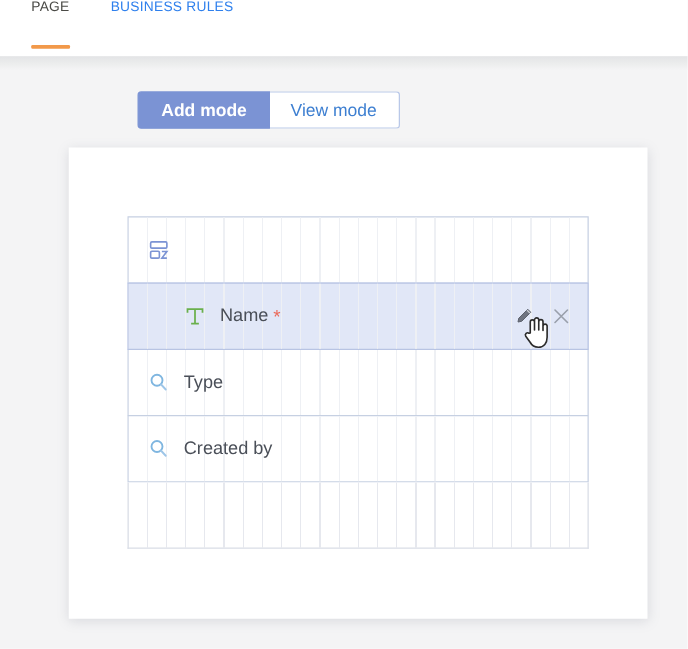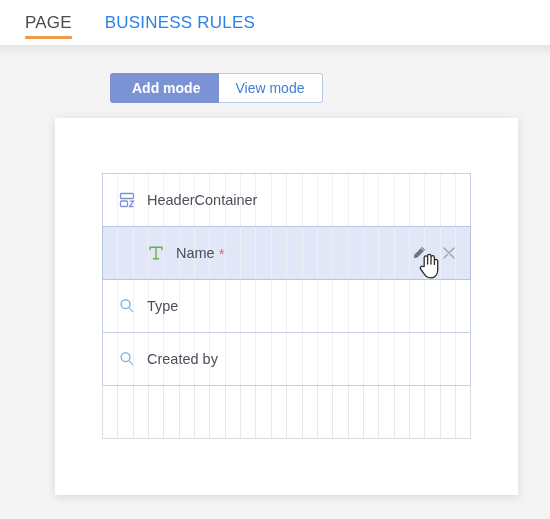--- a/index.html
+++ b/index.html
@@ -22,22 +22,21 @@
     width: 550px;
     height: 45px;
     background: #ffffff;
     display: flex;
     align-items: flex-start;
   }
   .tab {
     position: relative;
     height: 45px;
     display: flex;
-    align-items: center;
-    font-size: 17px;
+    font-size: 11px;
     letter-spacing: 0.2px;
     color: #2f80ed;
     cursor: pointer;
     white-space: nowrap;
   }
   .tab-page    { padding: 0 0 0 25px; }
   .tab-rules   { padding: 0 0 0 33px; }
   .tab-source  { padding: 0 0 0 32px; }
   .tab.active { color: #4a4a46; }
   .tab.active .tab-underline {
@@ -70,21 +69,21 @@
     font-size: 14px;
     color: #3d7fd1;
     background: #ffffff;
     border: 1px solid #b9c8e8;
     border-left: none;
     box-sizing: border-box;
     cursor: pointer;
     padding: 0 18px;
   }
   .mode-btn:first-child {
-    border-left: 4px solid #0f172a;
+    border-left: 1px solid #0f172a;
     border-radius: 3px 0 0 3px;
   }
   .mode-btn:last-child { border-radius: 0 3px 3px 0; padding-left: 16px; }
   .mode-btn.active {
     background: #7b93d4;
     border-color: #7b93d4;
     color: #ffffff;
     font-weight: bold;
   }
 
@@ -225,21 +224,20 @@
 
     <div class="row">
       <div class="row-guides"></div>
       <div class="row-icon">
         <svg width="18" height="18" viewBox="0 0 18 18">
           <rect x="2.5" y="2.5" width="13" height="5" rx="1" fill="none" stroke="#7b93d4" stroke-width="1.3"></rect>
           <rect x="2.5" y="10" width="7" height="5.5" rx="1" fill="none" stroke="#7b93d4" stroke-width="1.3"></rect>
           <path d="M11.5 10.2 L15.5 10.2 L11.5 15.5 L15.5 15.5" fill="none" stroke="#7b93d4" stroke-width="1.3"></path>
         </svg>
       </div>
-      <div class="row-label">HeaderContainer</div>
     </div>
 
     <div class="row selected">
       <div class="row-guides"></div>
       <div class="row-icon">
         <svg width="18" height="18" viewBox="0 0 18 18">
           <path d="M3 3.2 H15 M3 3.2 V5.4 M15 3.2 V5.4 M9 3.2 V14.6 M6.6 14.8 H11.4" fill="none" stroke="#6ab04c" stroke-width="1.4" stroke-linecap="square"></path>
         </svg>
       </div>
       <div class="row-label">Name</div>

